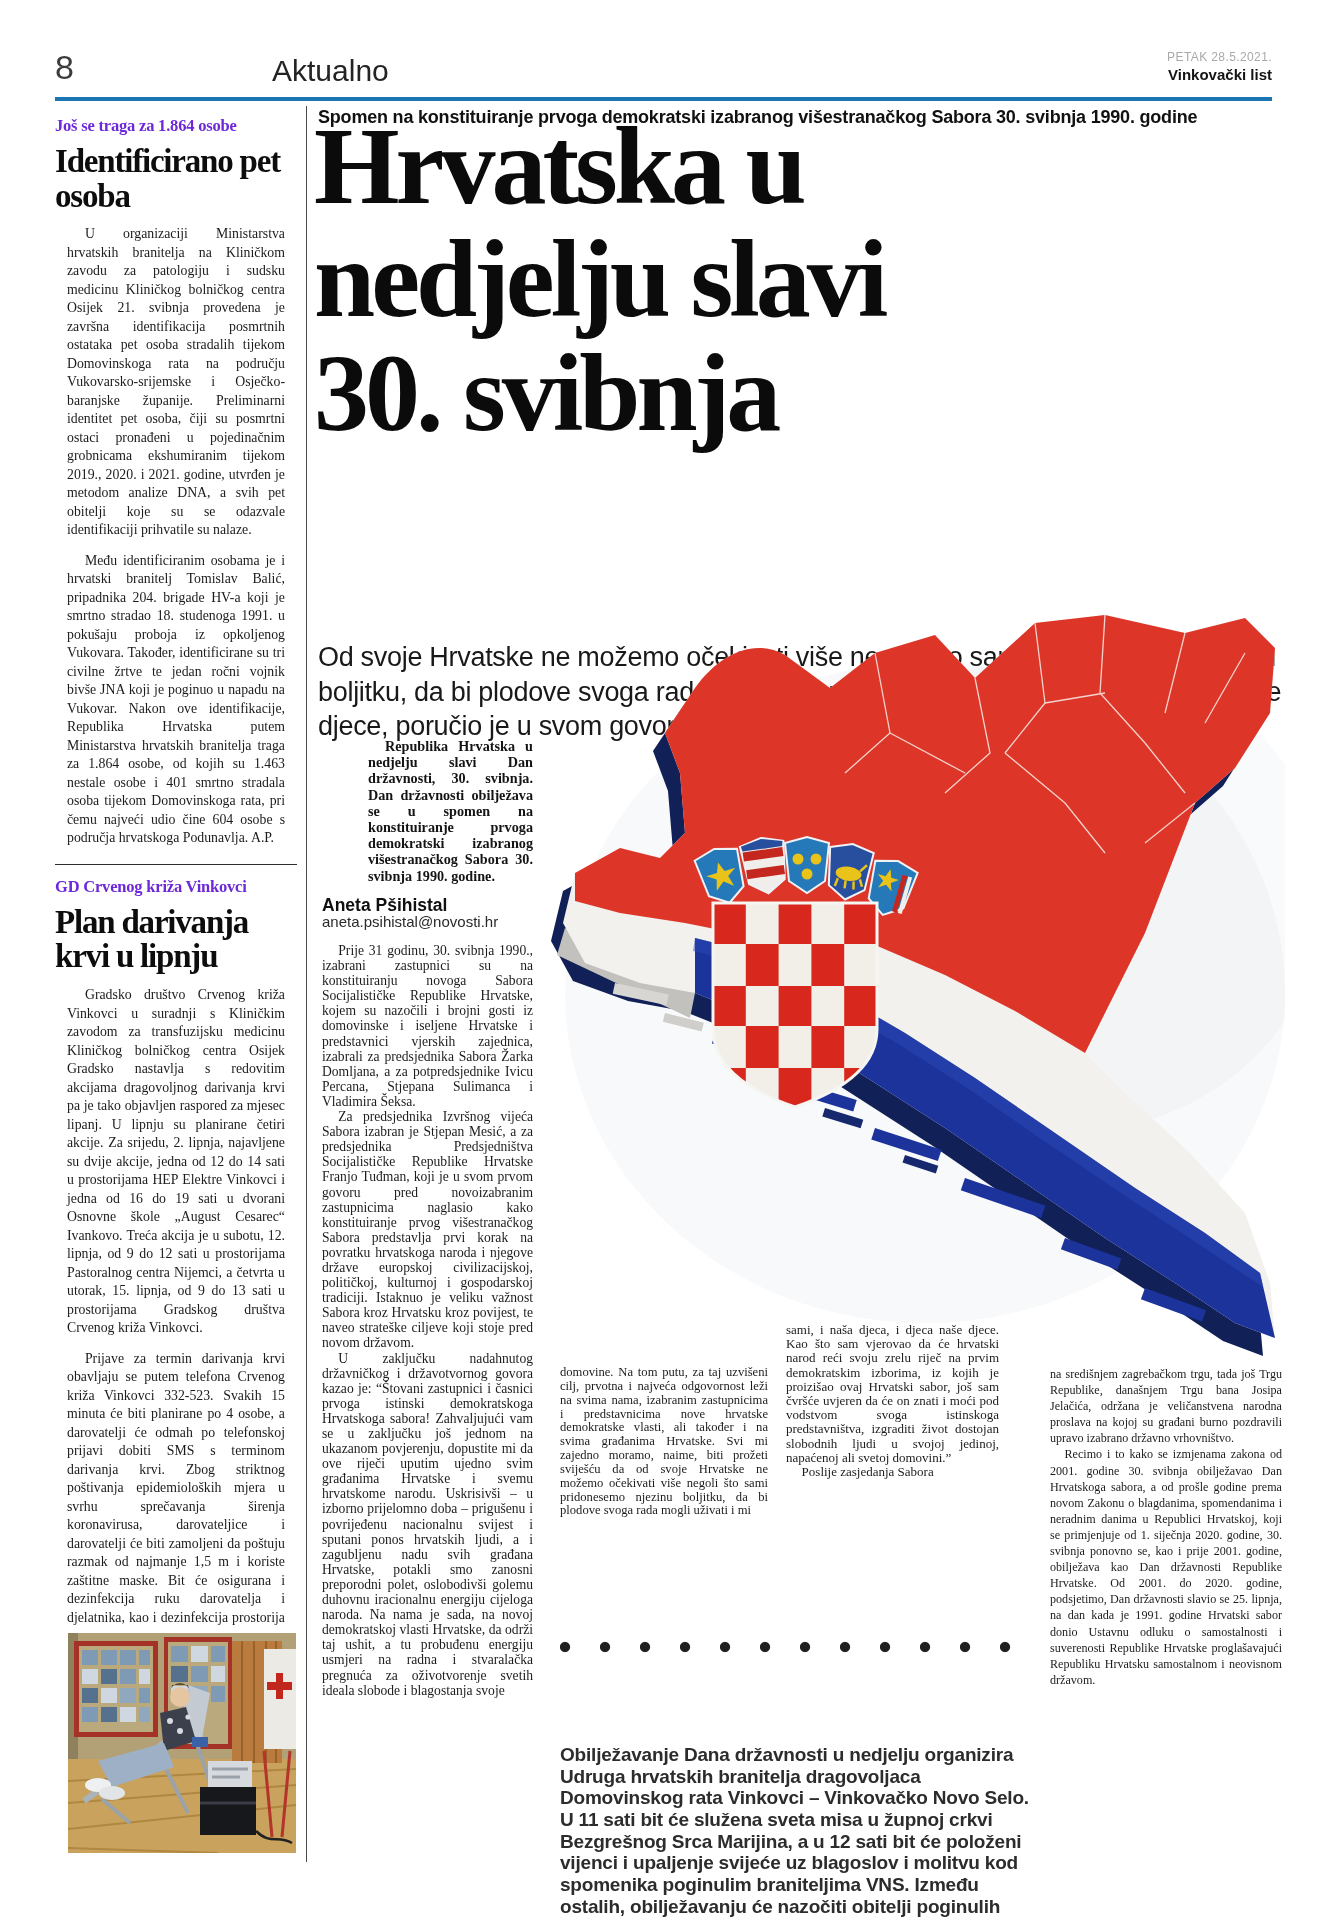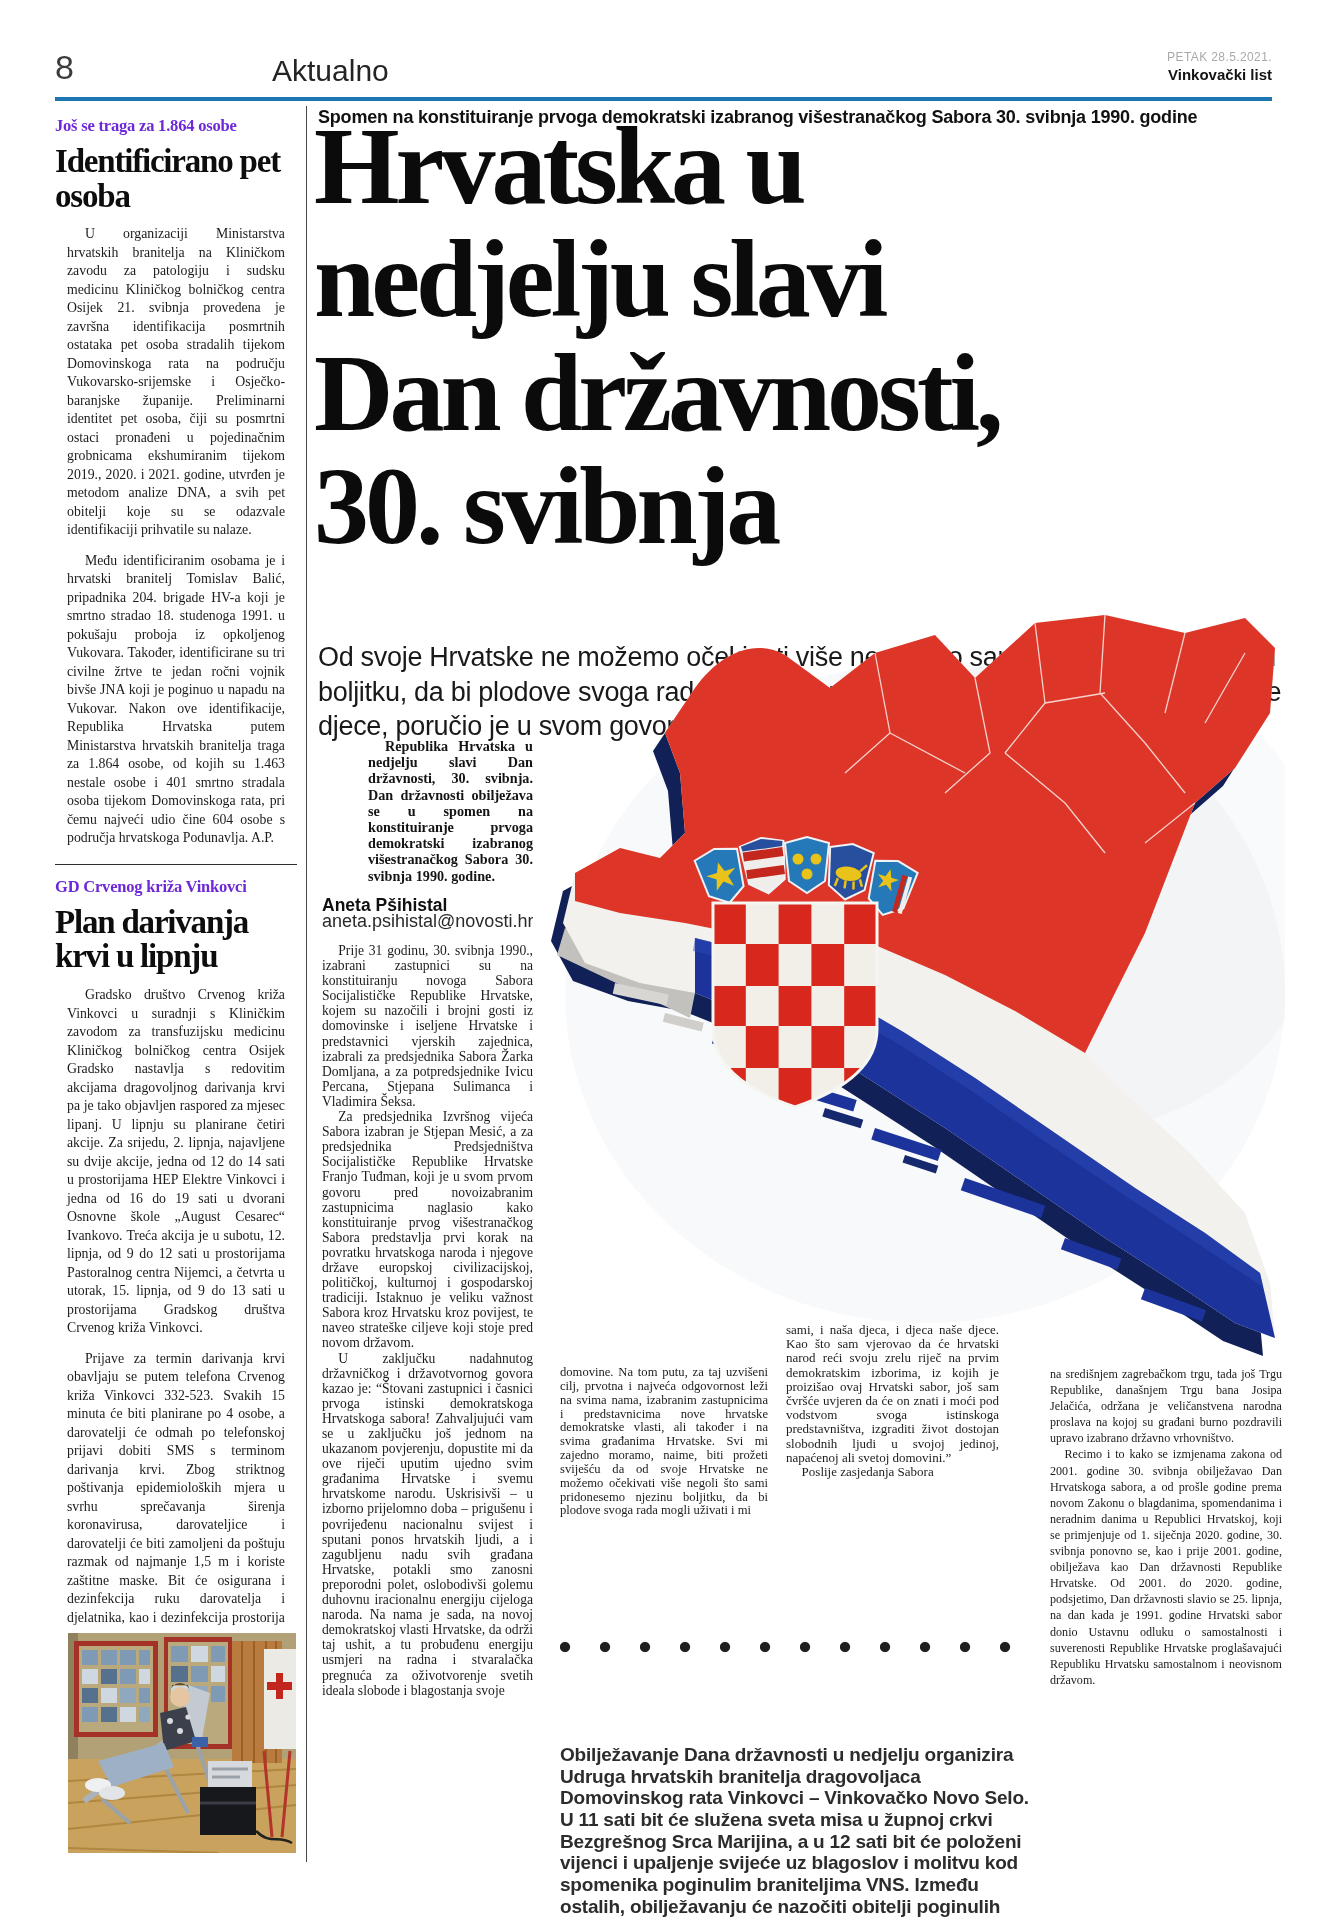--- a/index.html
+++ b/index.html
@@ -37,22 +37,22 @@
   #deck{position:absolute;left:318px;top:640px;width:990px;font-family:"Liberation Sans",sans-serif;
           font-size:27px;line-height:1.28;color:#191919;letter-spacing:-.3px;}
 
   .mcol{position:absolute;overflow:hidden;text-align:justify;color:#1c1c1c;}
   .mcol p{margin:0;}
   .mcol p + p{text-indent:1.2em;}
   #mcol1{left:322px;top:738px;width:211px;height:1124px;font-size:13.6px;line-height:15.1px;}
   #mcol1 .lead{font-weight:700;font-size:14.2px;line-height:16.2px;text-indent:1.2em;color:#141414;margin-left:46px;}
   .byline-name{font-family:"Liberation Sans",sans-serif;font-weight:700;font-size:17.5px;color:#101010;
           margin:14px 0 1px 0;text-align:left;}
-  .byline-email{font-family:"Liberation Sans",sans-serif;font-size:18px;color:#2a2a2a;margin:0 0 14px 0;
-          text-align:center;}
+  .byline-email{font-family:"Liberation Sans",sans-serif;font-size:15px;color:#2a2a2a;margin:0 0 14px 0;
+          text-align:left;}
   #mcol2{left:560px;top:1366px;width:208px;height:277px;font-size:12.6px;line-height:13.85px;}
   #mcol3{left:786px;top:1323px;width:213px;height:268px;font-size:13px;line-height:14.2px;}
   #mcol3 p + p{text-indent:1.2em;}
   #mcol4{left:1050px;top:1366px;width:232px;height:500px;font-size:12.1px;line-height:16.1px;}
 
   #dots-row{position:absolute;left:560px;top:1641px;width:470px;height:12px;
           background-image:radial-gradient(circle at 5px 6px,#1f1f1f 4.6px,transparent 5.6px);
           background-size:40px 12px;background-repeat:repeat-x;}
   #announcement{position:absolute;left:560px;top:1744px;width:484px;font-family:"Liberation Sans",sans-serif;
           font-weight:700;font-size:19px;line-height:1.14;color:#2c2c2c;letter-spacing:-.2px;}
@@ -162,21 +162,20 @@
       <path d="M132,170 h56" stroke="#3a3d45" stroke-width="3"></path>
       <path d="M188,198 C202,212 210,202 224,210" stroke="#222" stroke-width="2.5" fill="none"></path>
       <path d="M196,118 L204,204 M222,118 L214,204" stroke="#b3342a" stroke-width="3"></path>
     </svg>
   </div>
 
   <div id="main-kicker" class="sans">Spomen na konstituiranje prvoga demokratski izabranog višestranačkog Sabora 30. svibnja 1990. godine</div>
   <div id="main-headline">
     <div>Hrvatska u</div>
     <div>nedjelju slavi</div>
-    <div>Dan državnosti,</div>
     <div>30. svibnja</div>
   </div>
   <div id="deck">Od svoje Hrvatske ne možemo očekivati više negoli što sami pridonesemo njezinu boljitku, da bi plodove svoga rada mogli uživati i mi sami, i naša djeca, i djeca naše djece, poručio je u svom govoru dr. Franjo Tuđman</div>
 
   <div id="map-wrap">
     <svg width="740" height="768" viewBox="0 0 740 768">
 
       <ellipse cx="380" cy="400" rx="360" ry="330" fill="#8899aa" opacity="0.06"></ellipse>
       <ellipse cx="520" cy="300" rx="260" ry="240" fill="#8899aa" opacity="0.05"></ellipse>
 

